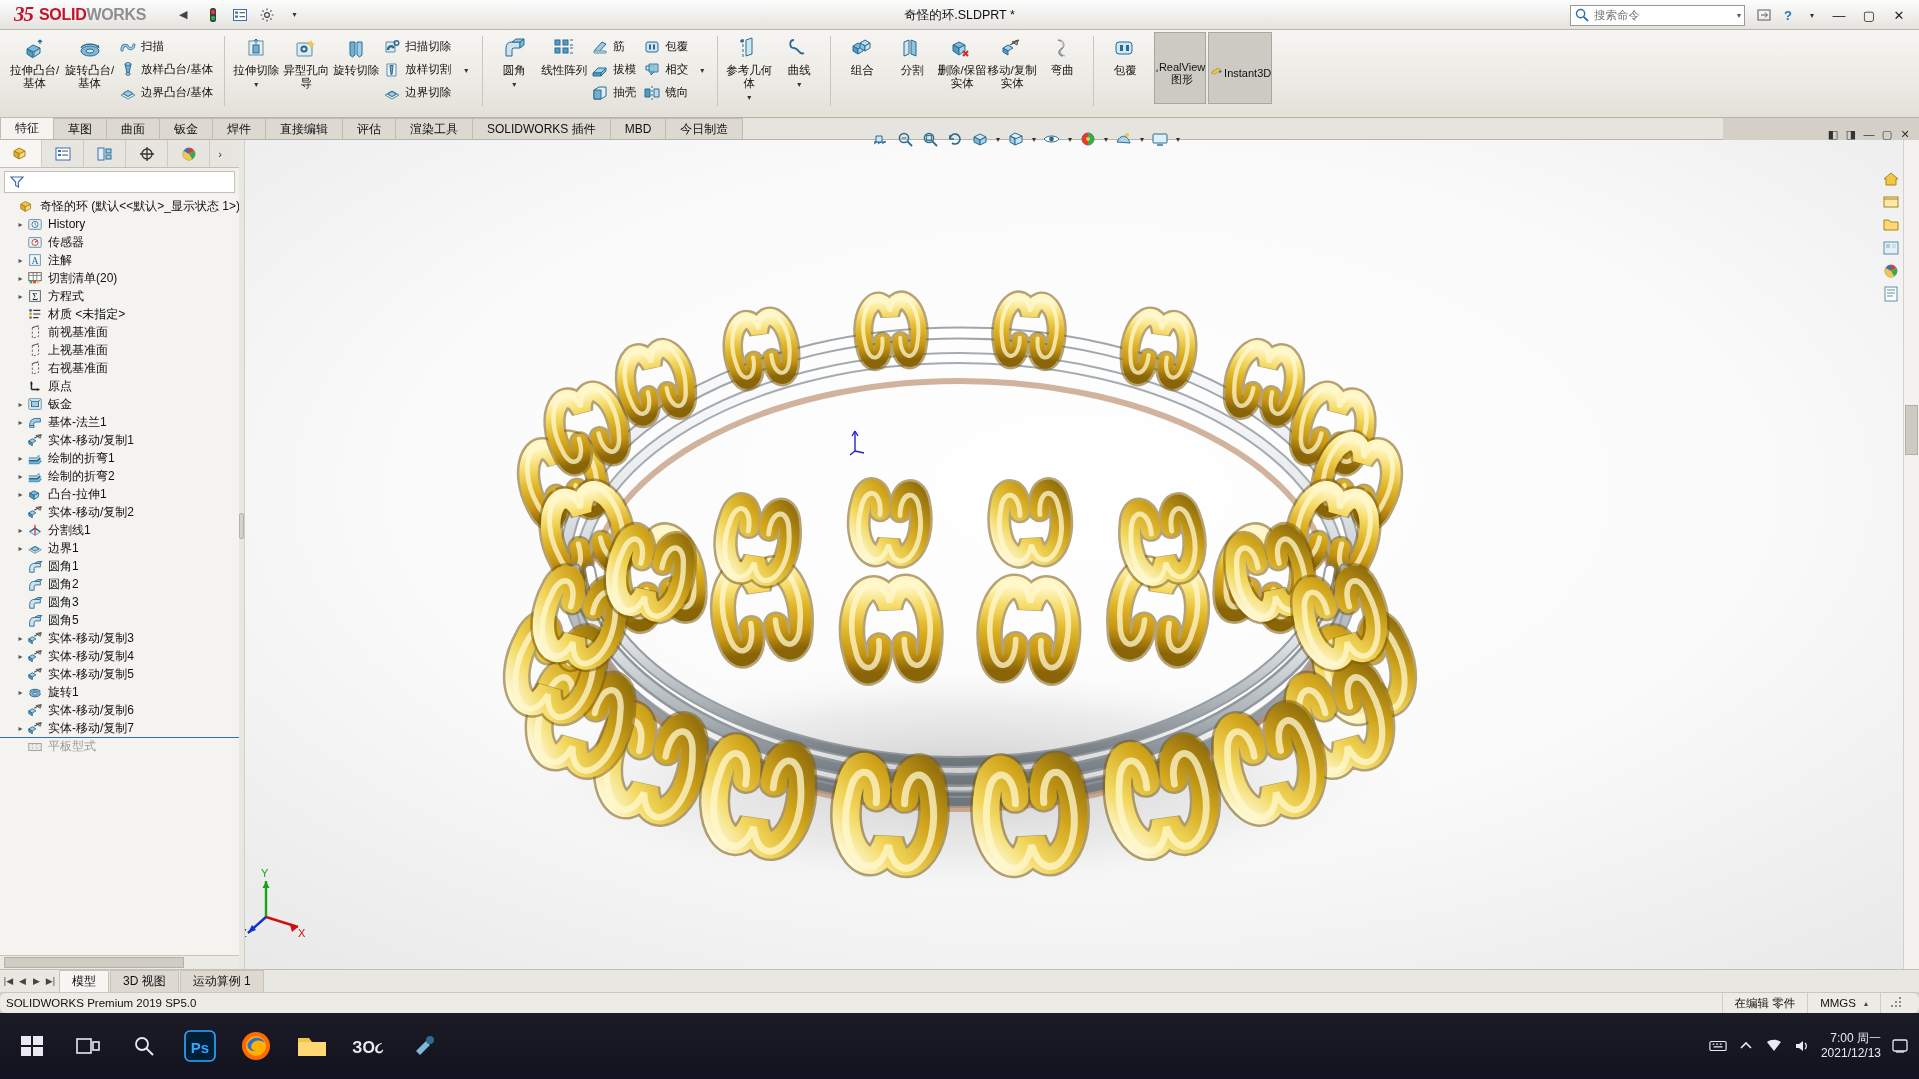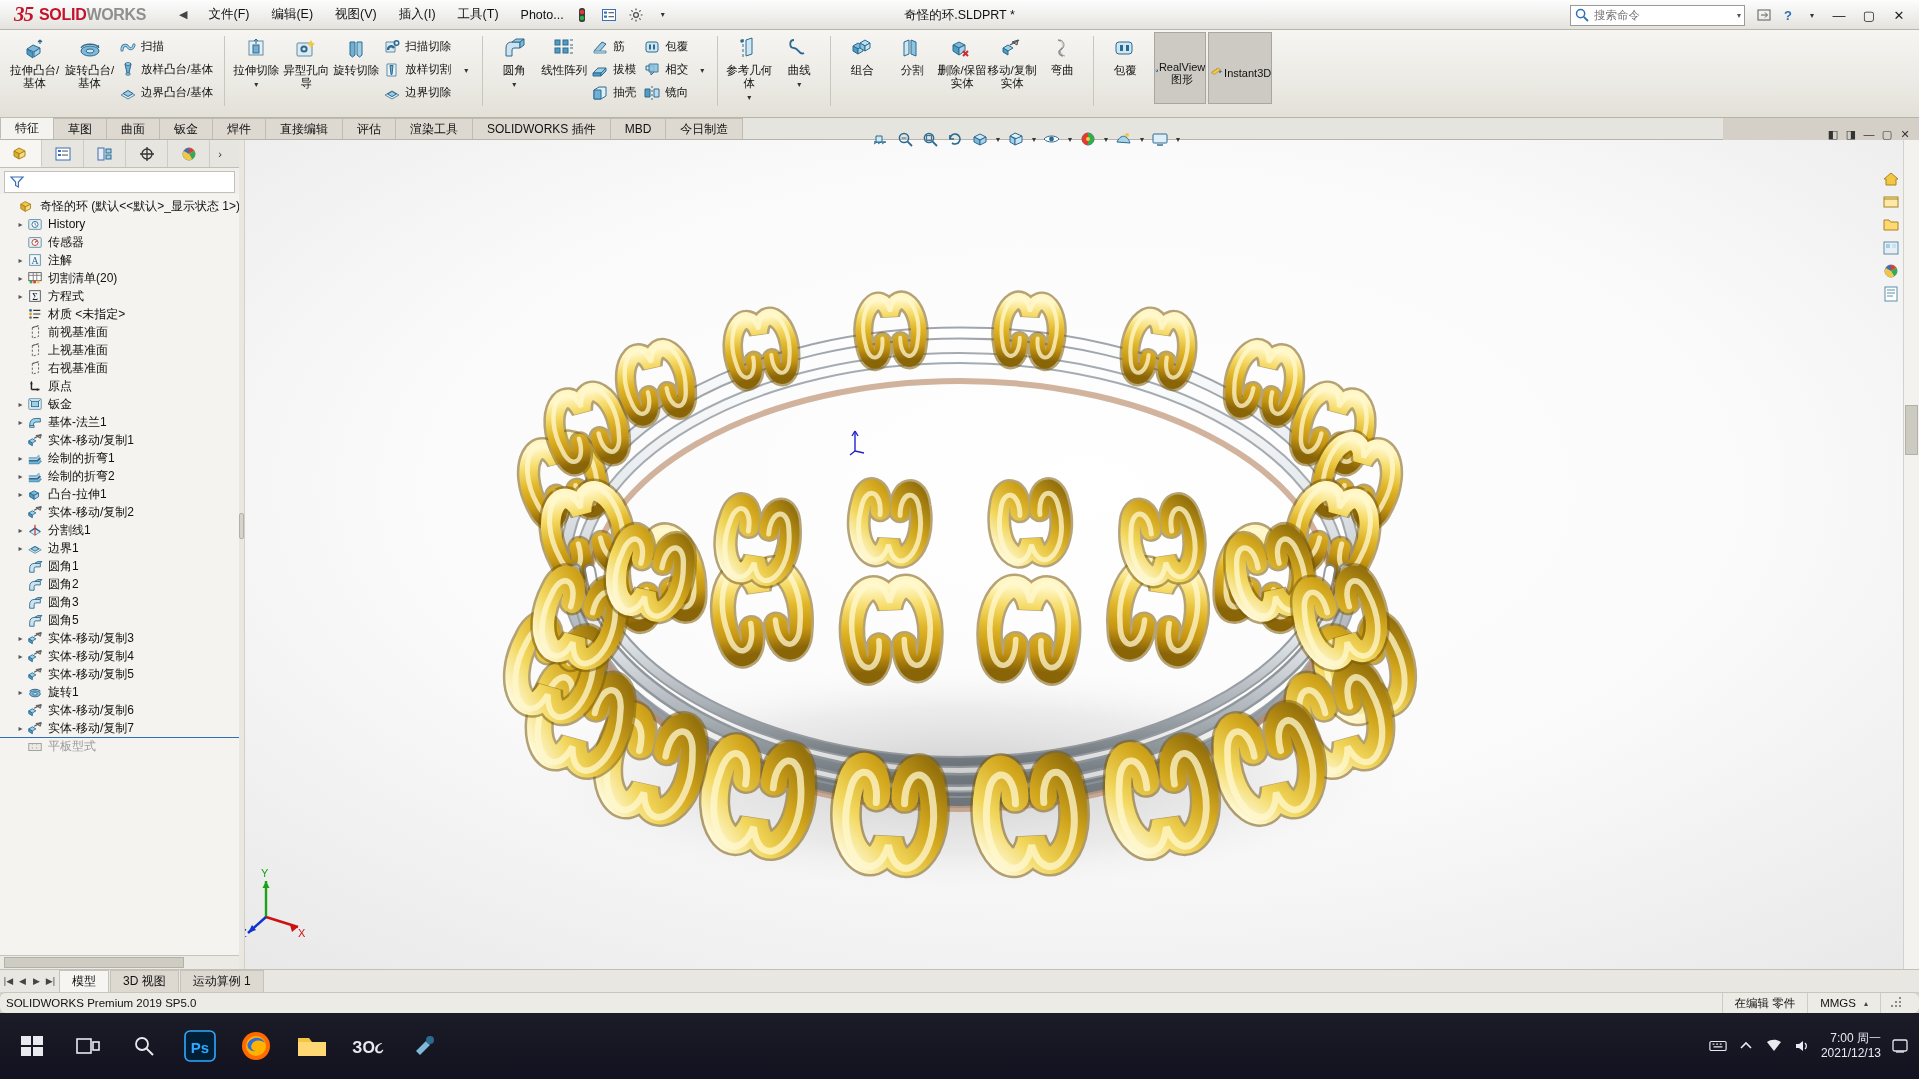--- a/index.html
+++ b/index.html
@@ -222,28 +222,20 @@
   <div class="titlebar">
     <div class="logo">
       <span class="logo-ds">35</span>
       <span style="width:6px"></span>
       <span class="logo-sw">SOLID</span>
       <span class="logo-works">WORKS</span>
     </div>
 
     <div class="menu-arrow">◀</div>
 
-    <div class="menubar">
-      <div class="menu-item">文件(F)</div>
-      <div class="menu-item">编辑(E)</div>
-      <div class="menu-item">视图(V)</div>
-      <div class="menu-item">插入(I)</div>
-      <div class="menu-item">工具(T)</div>
-      <div class="menu-item" style="padding-right:2px;">Photo...</div>
-    </div>
 
     <div class="menu-icons">
       <div class="mi-btn">
         <svg class="ic16" viewBox="0 0 16 16">
           <rect x="5" y="1" width="6" height="14" rx="2.5" fill="#3b3b3b"></rect>
           <circle cx="8" cy="5" r="2.2" fill="#e53b2f"></circle>
           <circle cx="8" cy="11" r="2.2" fill="#2fae4e"></circle>
         </svg>
       </div>
       <div class="mi-btn">

